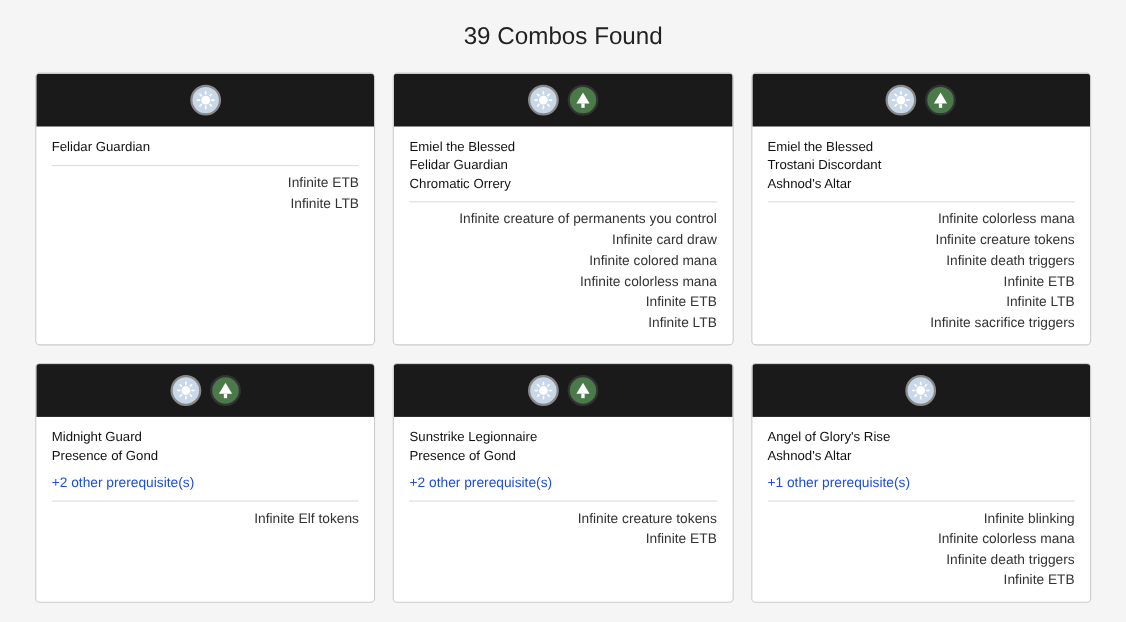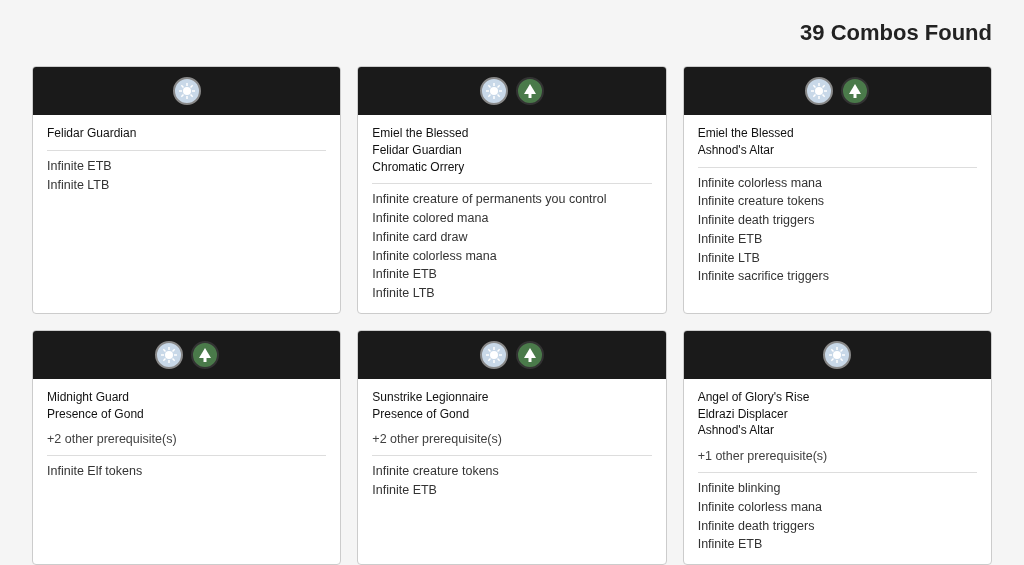--- a/index.html
+++ b/index.html
@@ -9,23 +9,23 @@
       display: flex;
       justify-content: center;
       align-items: flex-start;
       min-height: 565px;
       padding: 20px;
     }
     .page-container {
       width: 960px;
     }
     .page-title {
-      text-align: right;
+      text-align: center;
       font-size: 22px;
-      font-weight: bold;
+      font-weight: normal;
       margin-bottom: 20px;
       color: #222;
     }
     .combos-grid {
       display: grid;
       grid-template-columns: repeat(3, 1fr);
       gap: 16px;
     }
     .combo-card {
       background: #fff;
@@ -75,24 +75,25 @@
       border-top: 1px solid #ddd;
       margin: 6px 0;
     }
     .effect-list {
       margin-top: 4px;
     }
     .effect-item {
       font-size: 12.5px;
       color: #333;
       line-height: 1.5;
+      text-align: right;
     }
     .prerequisite {
       font-size: 12.5px;
-      color: #404040;
+      color: #1d4ed8;
       font-style: normal;
       line-height: 1.5;
     }</style>
 </head>
 <body>
 
 <div class="page-container">
   <h1 class="page-title">39 Combos Found</h1>
   <div class="combos-grid">
   <div class="combo-card">
@@ -146,22 +147,22 @@
         </div>
         <div class="combo-card-body">
           <div class="card-names">
             <div class="card-name">Emiel the Blessed</div>
             <div class="card-name">Felidar Guardian</div>
             <div class="card-name">Chromatic Orrery</div>
           </div>
           <hr class="divider">
           <div class="effect-list">
             <div class="effect-item">Infinite creature of permanents you control</div>
+            <div class="effect-item">Infinite card draw</div>
             <div class="effect-item">Infinite colored mana</div>
-            <div class="effect-item">Infinite card draw</div>
             <div class="effect-item">Infinite colorless mana</div>
             <div class="effect-item">Infinite ETB</div>
             <div class="effect-item">Infinite LTB</div>
           </div>
         </div>
       </div>
       <div class="combo-card">
         <div class="combo-card-header">
           <div class="mana-icon mana-white">
             <svg width="18" height="18" viewBox="0 0 18 18">
@@ -179,20 +180,21 @@
           <div class="mana-icon mana-green">
             <svg width="18" height="18" viewBox="0 0 18 18">
               <polygon points="9,2 15,12 3,12" fill="#fff"></polygon>
               <rect x="7.5" y="12" width="3" height="4" fill="#fff"></rect>
             </svg>
           </div>
         </div>
         <div class="combo-card-body">
           <div class="card-names">
             <div class="card-name">Emiel the Blessed</div>
+            <div class="card-name">Trostani Discordant</div>
             <div class="card-name">Ashnod's Altar</div>
           </div>
           <hr class="divider">
           <div class="effect-list">
             <div class="effect-item">Infinite colorless mana</div>
             <div class="effect-item">Infinite creature tokens</div>
             <div class="effect-item">Infinite death triggers</div>
             <div class="effect-item">Infinite ETB</div>
             <div class="effect-item">Infinite LTB</div>
             <div class="effect-item">Infinite sacrifice triggers</div>
@@ -280,21 +282,20 @@
               <line x1="4" y1="9" x2="1" y2="9.000000000000002" stroke="#fff" stroke-width="1.5"></line>
               <line x1="5.464466094067261" y1="5.464466094067262" x2="3.3431457505076185" y2="3.3431457505076203" stroke="#fff" stroke-width="1.5"></line>
               <line x1="8.999999999999998" y1="4" x2="8.999999999999998" y2="1" stroke="#fff" stroke-width="1.5"></line>
               <line x1="12.535533905932738" y1="5.464466094067261" x2="14.65685424949238" y2="3.3431457505076185" stroke="#fff" stroke-width="1.5"></line>
             </svg>
           </div>
         </div>
         <div class="combo-card-body">
           <div class="card-names">
             <div class="card-name">Angel of Glory's Rise</div>
-            <div class="card-name">Eldrazi Displacer</div>
             <div class="card-name">Ashnod's Altar</div>
           </div>
           <div class="prerequisite">+1 other prerequisite(s)</div>
           <hr class="divider">
           <div class="effect-list">
             <div class="effect-item">Infinite blinking</div>
             <div class="effect-item">Infinite colorless mana</div>
             <div class="effect-item">Infinite death triggers</div>
             <div class="effect-item">Infinite ETB</div>
           </div>

